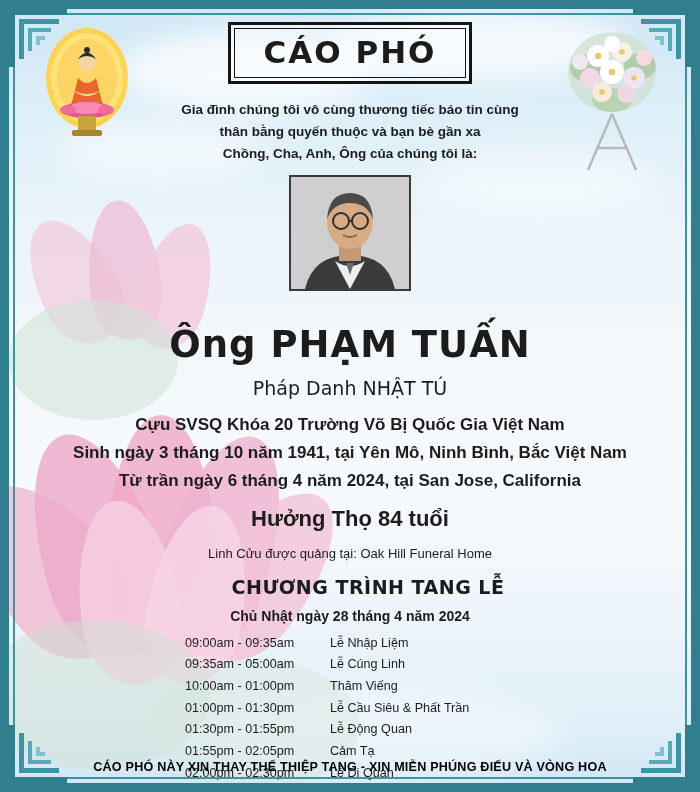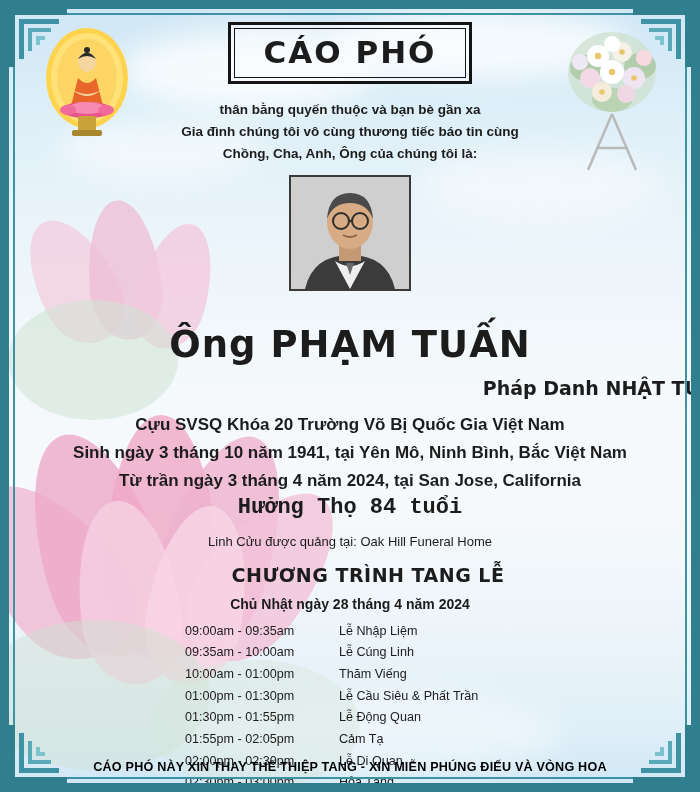--- a/index.html
+++ b/index.html
@@ -148,36 +148,36 @@
     font-size: 37px;
     font-weight: bold;
     letter-spacing: 1px;
     font-family: "DejaVu Sans", sans-serif;
     text-shadow: 1px 1px 0 rgba(255,255,255,.6);
   }
 
   .dharma {
     margin-top: 11px;
     font-size: 19px;
-    font-weight: bold;
+    font-weight: normal;
     font-family: "DejaVu Sans", sans-serif;
-    text-align: right;
   }
 
   .bio {
     margin-top: 12px;
     font-size: 17px;
     font-weight: bold;
     line-height: 1.65;
   }
 
   .age {
+    margin-top: 11px;
     font-size: 22px;
     font-weight: bold;
-    font-family: Liberation Mono, monospace;
+    font-family: Liberation Sans, sans-serif;
   }
 
   .venue {
     margin-top: 11px;
     font-size: 13px;
     line-height: 1.62;
   }
 
   .program-title {
     margin-top: 12px;
@@ -196,21 +196,20 @@
 
   .schedule {
     margin: 9px auto 0;
     width: 330px;
     text-align: left;
     font-size: 12.6px;
   }
   .sched-row {
     display: flex;
     line-height: 1.72;
-    gap: 9px;
   }
   .sched-time {
     width: 145px;
     flex: 0 0 145px;
   }
   .sched-event { flex: 1 1 auto; }
 
   .footer {
     position: absolute;
     left: 0;
@@ -307,22 +306,22 @@
 
   <div class="content">
 
     <div class="title-plate">
       <div class="title-plate-inner">
         <div class="t">CÁO PHÓ</div>
       </div>
     </div>
 
     <div class="intro">
+      <div>Gia đình chúng tôi vô cùng thương tiếc báo tin cùng</div>
       <div>thân bằng quyến thuộc và bạn bè gần xa</div>
-      <div>Gia đình chúng tôi vô cùng thương tiếc báo tin cùng</div>
       <div>Chồng, Cha, Anh, Ông của chúng tôi là:</div>
     </div>
 
     <div class="portrait-wrap">
       <svg viewBox="0 0 118 112" width="118" height="112">
         <rect width="118" height="112" fill="#d9d9d9"></rect>
         <rect width="118" height="112" fill="#cfcfcf"></rect>
 
         <path d="M14 112 q8 -34 45 -34 q37 0 45 34 z" fill="#3b3b3b"></path>
         <path d="M44 84 l15 28 l15 -28 q-15 10 -30 0z" fill="#efefef"></path>
@@ -342,39 +341,39 @@
       </svg>
     </div>
 
     <div class="name">Ông PHẠM TUẤN</div>
 
     <div class="dharma">Pháp Danh NHẬT TÚ</div>
 
     <div class="bio">
       <div>Cựu SVSQ Khóa 20 Trường Võ Bị Quốc Gia Việt Nam</div>
       <div>Sinh ngày 3 tháng 10 năm 1941, tại Yên Mô, Ninh Bình, Bắc Việt Nam</div>
-      <div>Từ trần ngày 3 tháng 4 năm 2024, tại San Jose, California</div>
+      <div>Từ trần ngày 6 tháng 4 năm 2024, tại San Jose, California</div>
     </div>
 
     <div class="age">Hưởng Thọ 84 tuổi</div>
 
     <div class="venue">
       <div>Linh Cửu được quảng tại: Oak Hill Funeral Home</div>
     </div>
 
     <div class="program-title">CHƯƠNG TRÌNH TANG LỄ</div>
     <div class="program-date">Chủ Nhật ngày 28 tháng 4 năm 2024</div>
 
     <div class="schedule">
       <div class="sched-row">
         <div class="sched-time">09:00am - 09:35am</div>
         <div class="sched-event">Lễ Nhập Liệm</div>
       </div>
       <div class="sched-row">
-        <div class="sched-time">09:35am - 10:00am</div>
+        <div class="sched-time">09:35am - 05:00am</div>
         <div class="sched-event">Lễ Cúng Linh</div>
       </div>
       <div class="sched-row">
         <div class="sched-time">10:00am - 01:00pm</div>
         <div class="sched-event">Thăm Viếng</div>
       </div>
       <div class="sched-row">
         <div class="sched-time">01:00pm - 01:30pm</div>
         <div class="sched-event">Lễ Cầu Siêu &amp; Phất Trần</div>
       </div>

